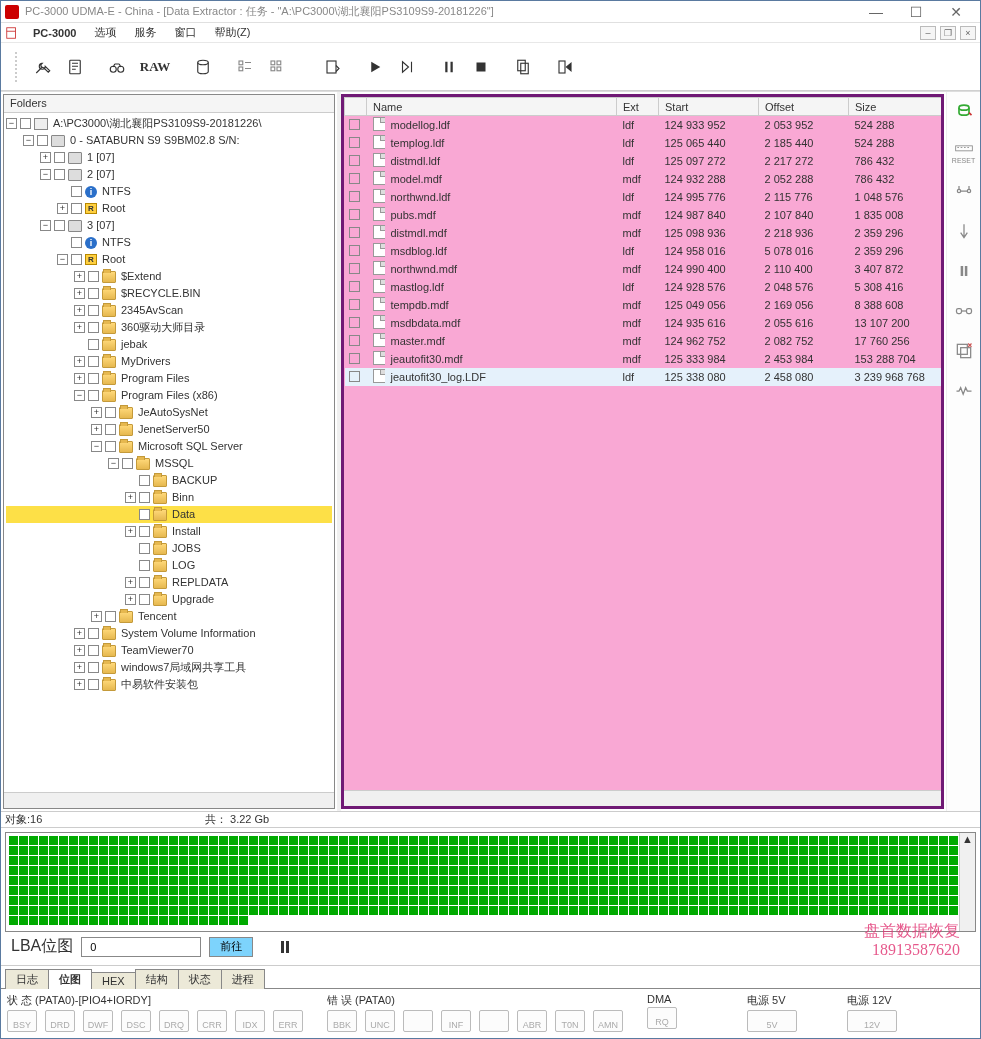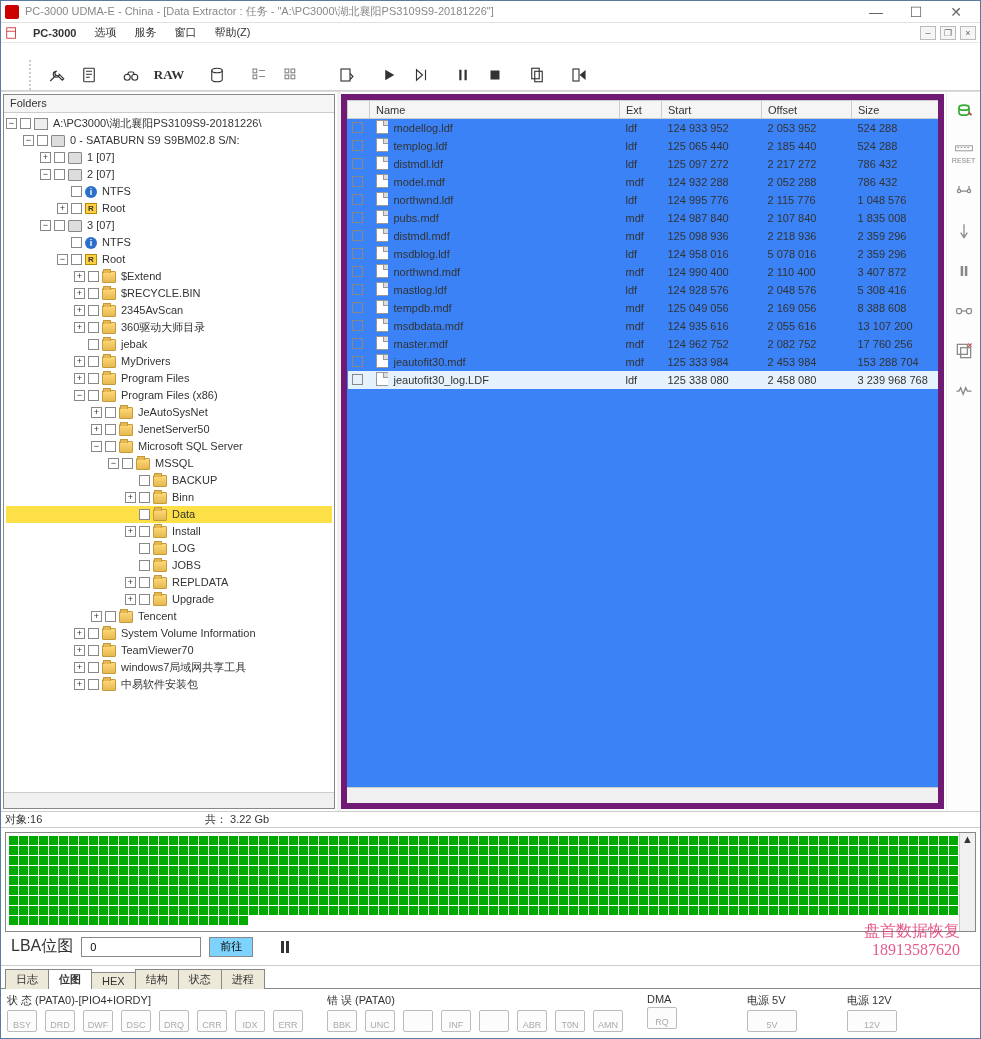--- a/index.html
+++ b/index.html
@@ -39,22 +39,22 @@
     border-bottom:1px solid #e8e8e8;
   }
   .menubar .app-icon2 { width:14px; height:14px; display:inline-block; margin-right:4px;}
   .menu-item { padding: 2px 8px; cursor:default; color:#333;}
   .mdi-controls { margin-left:auto; display:flex; gap:4px;}
   .mdi-btn { width:16px; height:14px; border:1px solid #bbb; background:#f5f5f5; font-size:9px; display:flex; align-items:center; justify-content:center; color:#666;}
   
   .toolbar {
     height: 48px;
     display: flex;
-    align-items: flex-end;
-    padding: 0 22px;
+    align-items: center;
+    padding: 0 8px;
     border-bottom:1px solid #d0d0d0;
     gap:4px;
   }
   .toolbar .grip { width:4px; height:30px; border-left:2px dotted #ccc; margin:0 6px;}
   .tbtn { min-width:28px; height:30px; display:flex; align-items:center; justify-content:center; padding:0 4px; cursor:default; color:#333;}
   .tbtn svg { width:18px; height:18px; }
   .tbtn.wide { min-width:40px; font-weight:bold; font-family:Georgia,serif; font-size:13px;}
   .sep { width:6px; }
   .bigsep { width:20px; }
   
@@ -100,26 +100,26 @@
   .ico.drive { background:#ddd; border:1px solid #888; border-radius:1px;}
   .ico.drives { background:#eee; border:1px solid #888;}
   .ico.info { background:#2a6fc9; border-radius:50%; width:12px; height:12px; color:#fff; text-align:center; font-size:9px; font-weight:bold; line-height:12px;}
   .ico.r { background:#ffd040; border:1px solid #b88800; width:12px; height:11px; text-align:center; color:#333; font-size:8px; font-weight:bold; line-height:10px;}
   .tree-label { padding:0 2px;}
   
   .vsplit { width:4px; cursor:col-resize; background:#f0f0f0;}
   
   .files-pane {
     flex:1;
-    border:6px solid #701a75;
+    border:3px solid #701a75;
     margin:2px 2px 2px 0;
     display:flex;
     flex-direction:column;
     overflow:hidden;
-    background:#3b82f6;
+    background:#f9a8d4;
   }
   .files-table { flex:1; overflow:auto;}
   .ftable { width:100%; border-collapse:collapse; table-layout:fixed;}
   .ftable th { background:#f5f5f5; border:1px solid #ccc; padding:2px 6px; font-weight:normal; text-align:left; height:18px; position:sticky; top:0; }
   .ftable th.num, .ftable td.num { text-align:left;}
   .ftable td { padding:1px 6px; height:17px; border-bottom:0; white-space:nowrap; overflow:hidden; }
   .ftable .chkcol { width:22px; padding-left:4px;}
   .ftable .iconcol { width:18px; }
   .ftable tr.selectedrow td { background:#e5f1fb; }
   .frow-chk { width:11px; height:11px; border:1px solid #888; display:inline-block;}
@@ -472,28 +472,28 @@
           <span class="exp">+</span>
           <span class="chk"></span>
           <span class="ico folder"></span>
           <span class="tree-label">Install</span>
         </div>
         <div class="tree-row">
           <span class="ind" style="width: 119px;"></span>
           <span class="exp none"></span>
           <span class="chk"></span>
           <span class="ico folder"></span>
-          <span class="tree-label">LOG</span>
+          <span class="tree-label">JOBS</span>
         </div>
         <div class="tree-row">
           <span class="ind" style="width: 119px;"></span>
           <span class="exp none"></span>
           <span class="chk"></span>
           <span class="ico folder"></span>
-          <span class="tree-label">JOBS</span>
+          <span class="tree-label">LOG</span>
         </div>
         <div class="tree-row">
           <span class="ind" style="width: 119px;"></span>
           <span class="exp">+</span>
           <span class="chk"></span>
           <span class="ico folder"></span>
           <span class="tree-label">REPLDATA</span>
         </div>
         <div class="tree-row">
           <span class="ind" style="width: 119px;"></span>

